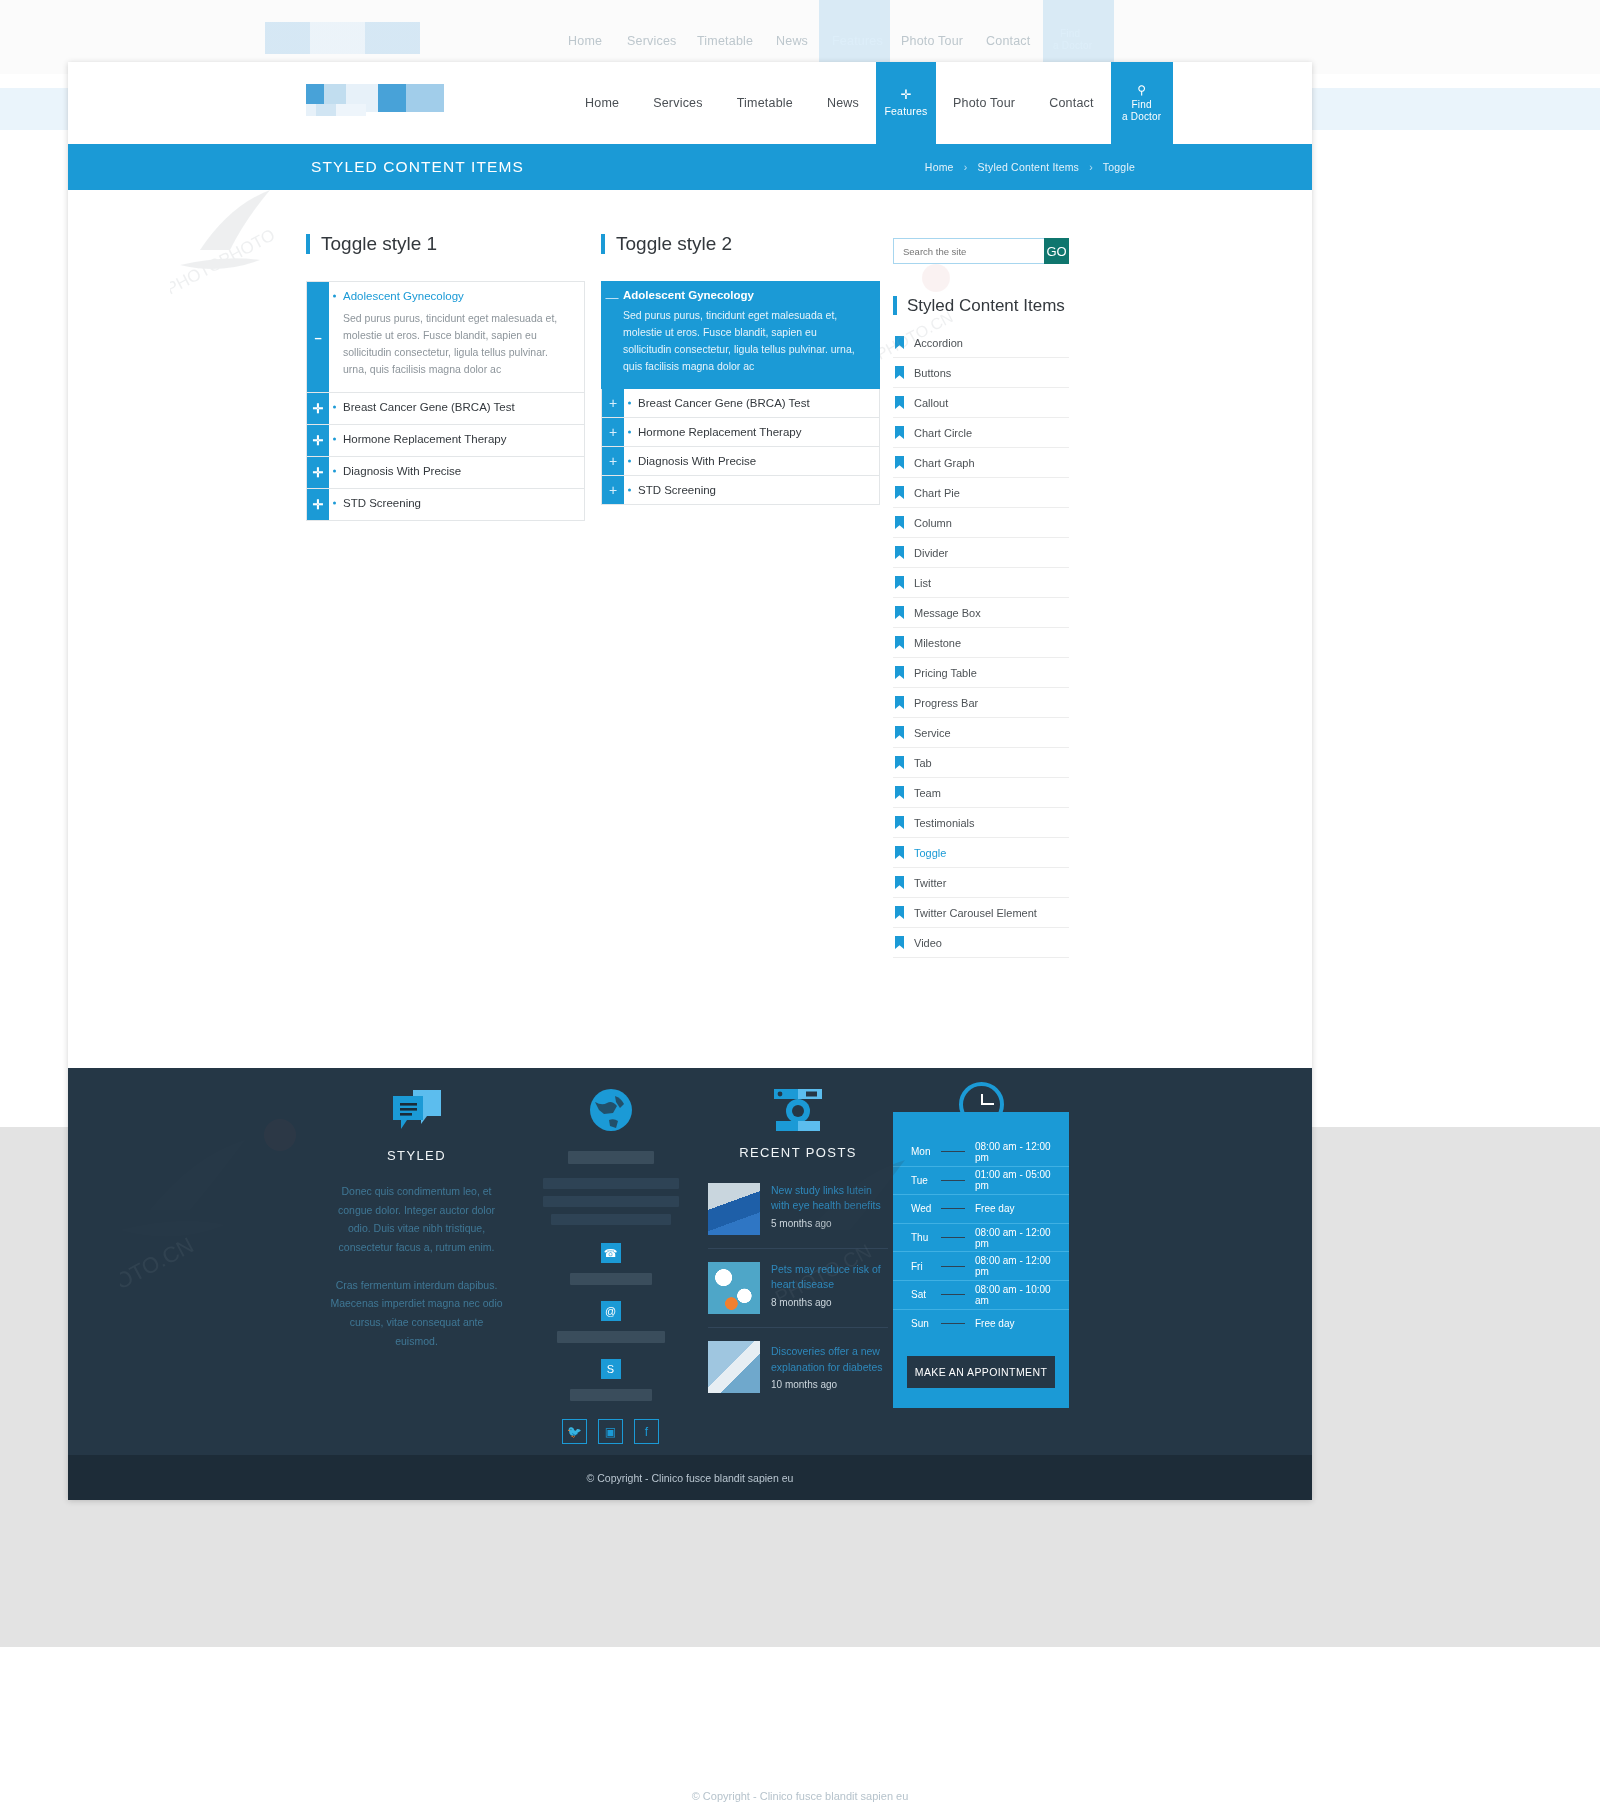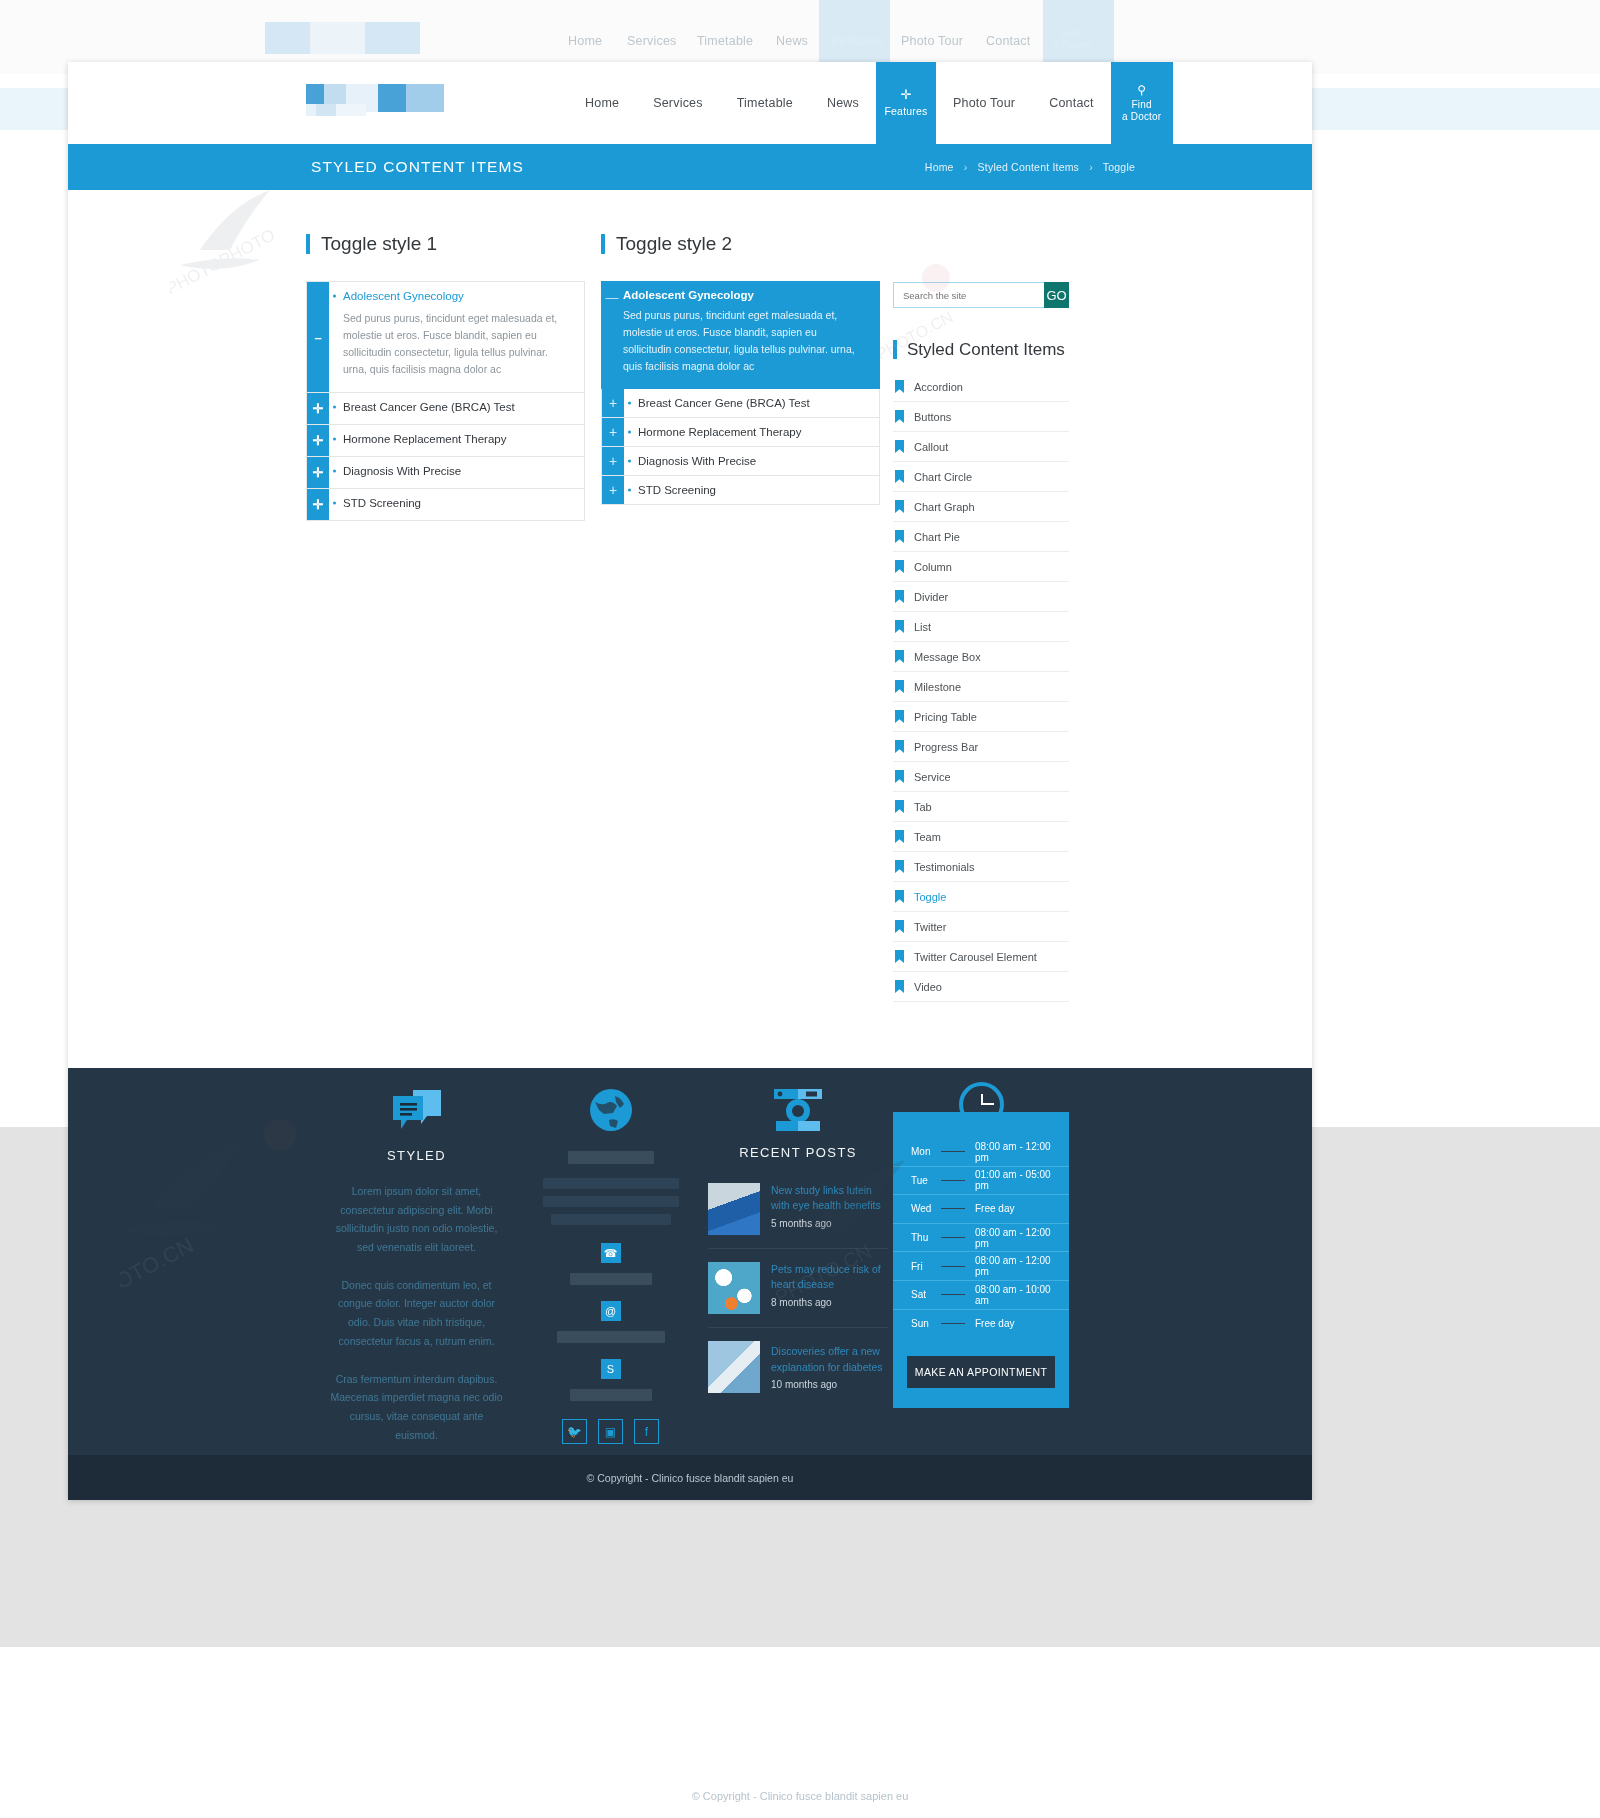--- a/index.html
+++ b/index.html
@@ -338,21 +338,21 @@
         <div class="tg2-row">
           <div class="ic">+</div>
           <div class="lb">Diagnosis With Precise</div>
         </div>
         <div class="tg2-row">
           <div class="ic">+</div>
           <div class="lb">STD Screening</div>
         </div>
       </div>
 
-      <div class="sidebar" style="top:48px;margin-top:44px;">
+      <div class="sidebar" style="top:48px;">
         <div class="searchbox">
           <input type="text" placeholder="Search the site" style="">
           <div class="go">GO</div>
         </div>
         <div class="side-title">Styled Content Items</div>
         <ul class="side-list">
           <li>
               <a href="#">
                 <span class="bm"></span>
                 <span>Accordion</span>
@@ -488,21 +488,20 @@
 
     <div class="fcol" style="left:261px; width:175px; top:20px;">
       <svg class="fico" width="52" height="48" viewBox="0 0 52 48">
         <path d="M22 2 H50 V28 H36 L30 36 V28 H22 Z" fill="#5cbdee"></path>
         <path d="M2 8 H32 V32 H16 L10 41 V32 H2 Z" fill="#1b9ad6"></path>
         <rect x="9" y="15" width="17" height="2.6" fill="#1b2b38"></rect>
         <rect x="9" y="20" width="17" height="2.6" fill="#1b2b38"></rect>
         <rect x="9" y="25" width="12" height="2.6" fill="#1b2b38"></rect>
       </svg>
       <h4>STYLED</h4>
-      <p class="body">Lorem ipsum dolor sit amet, consectetur adipiscing elit. Morbi sollicitudin justo non odio molestie, sed venenatis elit laoreet.</p>
       <p class="body">Donec quis condimentum leo, et congue dolor. Integer auctor dolor odio. Duis vitae nibh tristique, consectetur facus a, rutrum enim.</p>
       <p class="body">Cras fermentum interdum dapibus. Maecenas imperdiet magna nec odio cursus, vitae consequat ante euismod.</p>
     </div>
 
     <div class="fcol" style="left:455px; width:175px; top:20px;">
       <svg class="fico" width="44" height="44" viewBox="0 0 44 44">
         <circle cx="22" cy="22" r="21" fill="#1b9ad6"></circle>
         <path d="M6 14 q7 4 12 1 t10 3 l-4 7 -9 1 -5 -4 z" fill="#253746" opacity=".75"></path>
         <path d="M26 8 q6 2 9 8 l-4 4 -4 -6 z" fill="#253746" opacity=".75"></path>
         <path d="M20 32 q5 -2 9 1 l-2 7 -6 -2 z" fill="#253746" opacity=".75"></path>

